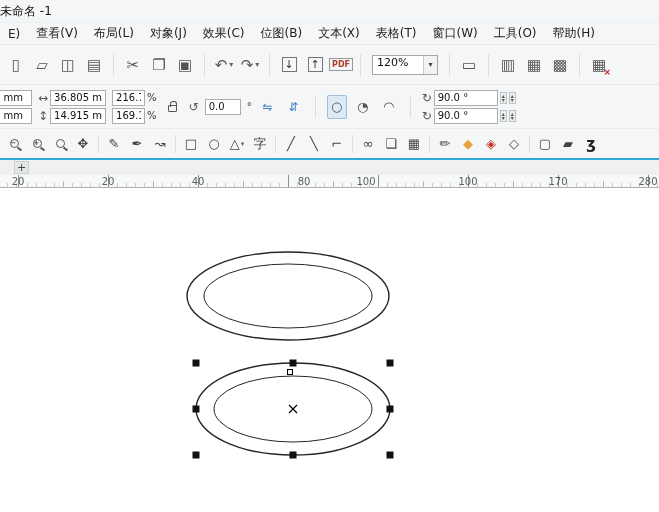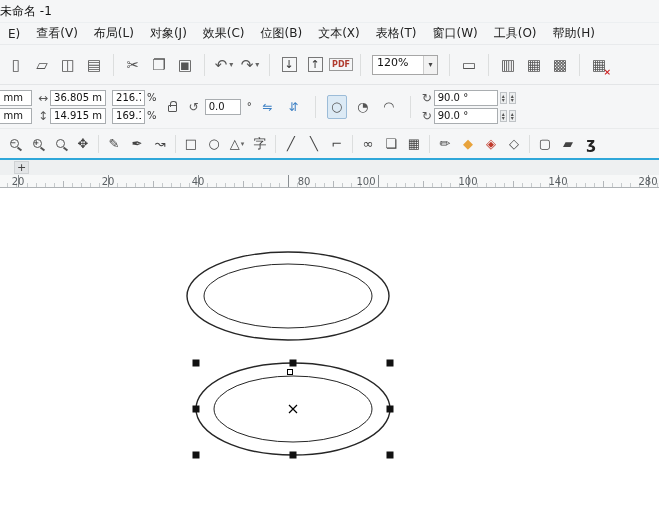--- a/index.html
+++ b/index.html
@@ -332,21 +332,21 @@
   </div>
 
   <div class="ruler">
     <span class="tickband"></span>
   <span class="rlabel" style="left: 18px;">20</span>
       <span class="rlabel" style="left: 108px;">20</span>
       <span class="rlabel" style="left: 198px;">40</span>
       <span class="rlabel" style="left: 304px;">80</span>
       <span class="rlabel" style="left: 366px;">100</span>
       <span class="rlabel" style="left: 468px;">100</span>
-      <span class="rlabel" style="left: 558px;">140</span>
+      <span class="rlabel" style="left: 558px;">170</span>
       <span class="rlabel" style="left: 648px;">280</span>
     </div>
 
   <div class="canvas" style="background: rgb(255, 255, 255);">
     <svg width="659" height="324" viewBox="0 0 659 324">
         <ellipse cx="288" cy="108" rx="101" ry="44" fill="none" stroke="#262626" stroke-width="1.4"></ellipse>
         <ellipse cx="288" cy="108" rx="84" ry="32" fill="none" stroke="#262626" stroke-width="1"></ellipse>
         <ellipse cx="293" cy="221" rx="97" ry="46" fill="none" stroke="#262626" stroke-width="1.4"></ellipse>
         <ellipse cx="293" cy="221" rx="79" ry="33" fill="none" stroke="#262626" stroke-width="1"></ellipse>
         <rect x="192.5" y="171.5" width="7" height="7" fill="#111111"></rect>

